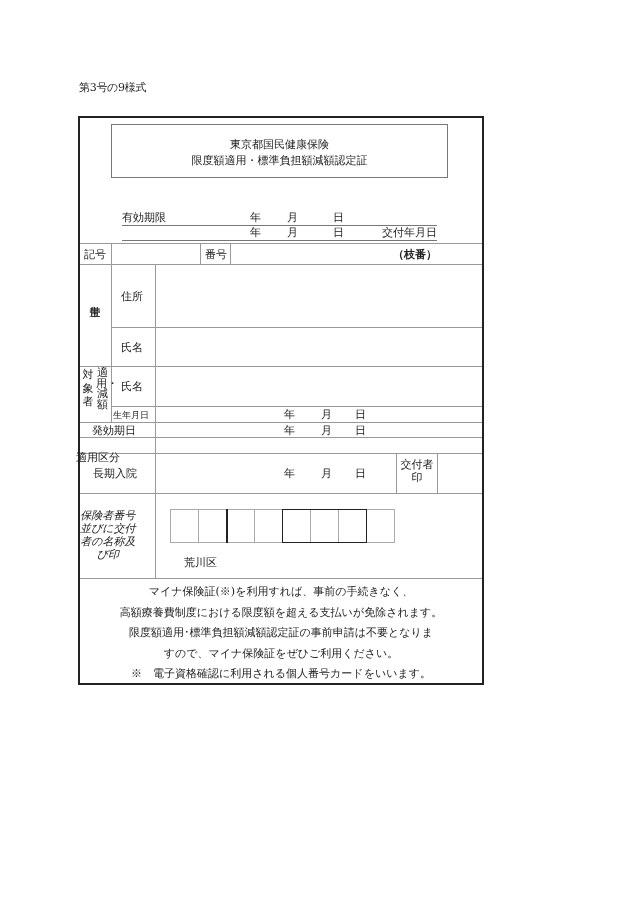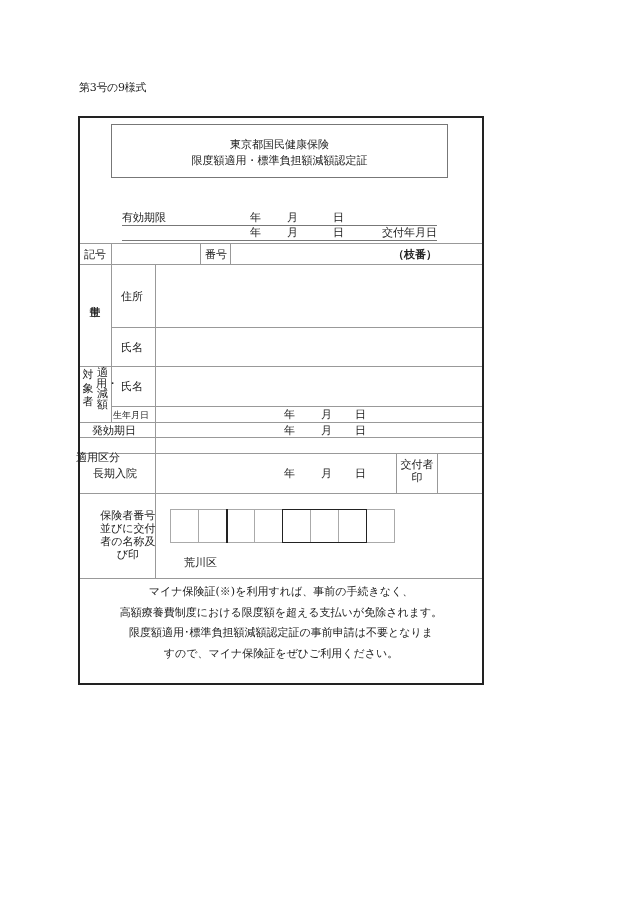--- a/index.html
+++ b/index.html
@@ -103,21 +103,21 @@
   <span class="abs lbl" style="left:128px; top:13px;">年</span>
   <span class="abs lbl" style="left:165px; top:13px;">月</span>
   <span class="abs lbl" style="left:199px; top:13px;">日</span>
 </div>
 <div class="abs lbl" style="left:398px; top:458px; width:38px; text-align:center;">
   <div>交付者</div>
   <div>印</div>
 </div>
 <div class="abs" style="left:438px; top:454px; width:43px; height:39px;"></div>
 
-<div class="abs lbl" style="left:100px; top:509px; line-height:13px;">
+<div class="abs lbl" style="left:80px; top:509px; line-height:13px;font-style:italic;">
   <div>保険者番号</div>
   <div>並びに交付</div>
   <div>者の名称及</div>
   <div>び印</div>
 </div>
 
 <div class="abs" style="left:170px; top:509px; width:225px; height:34px;">
   <div class="abs cell" style="left:0px; top:0; width:29px; height:34px;"></div>
   <div class="abs cell" style="left:28px; top:0; width:29px; height:34px;"></div>
   <div class="abs cell" style="left:56px; top:0; width:29px; height:34px;"></div>
@@ -129,13 +129,14 @@
   <div class="abs" style="left:56px; top:0; width:0; height:34px; border-left:2px solid #222;"></div>
   <div class="abs cell bold" style="left:112px; top:0; width:85px; height:34px;"></div>
 </div>
 <div class="abs lbl" style="left:184px; top:556px;">荒川区</div>
 
 <div class="abs notice">
   <div>マイナ保険証(※)を利用すれば、事前の手続きなく、</div>
   <div>高額療養費制度における限度額を超える支払いが免除されます。</div>
   <div>限度額適用･標準負担額減額認定証の事前申請は不要となりま</div>
   <div>すので、マイナ保険証をぜひご利用ください。</div>
+  <div>※　電子資格確認に利用される個人番号カードをいいます。</div>
 </div>
 
 </body></html>

